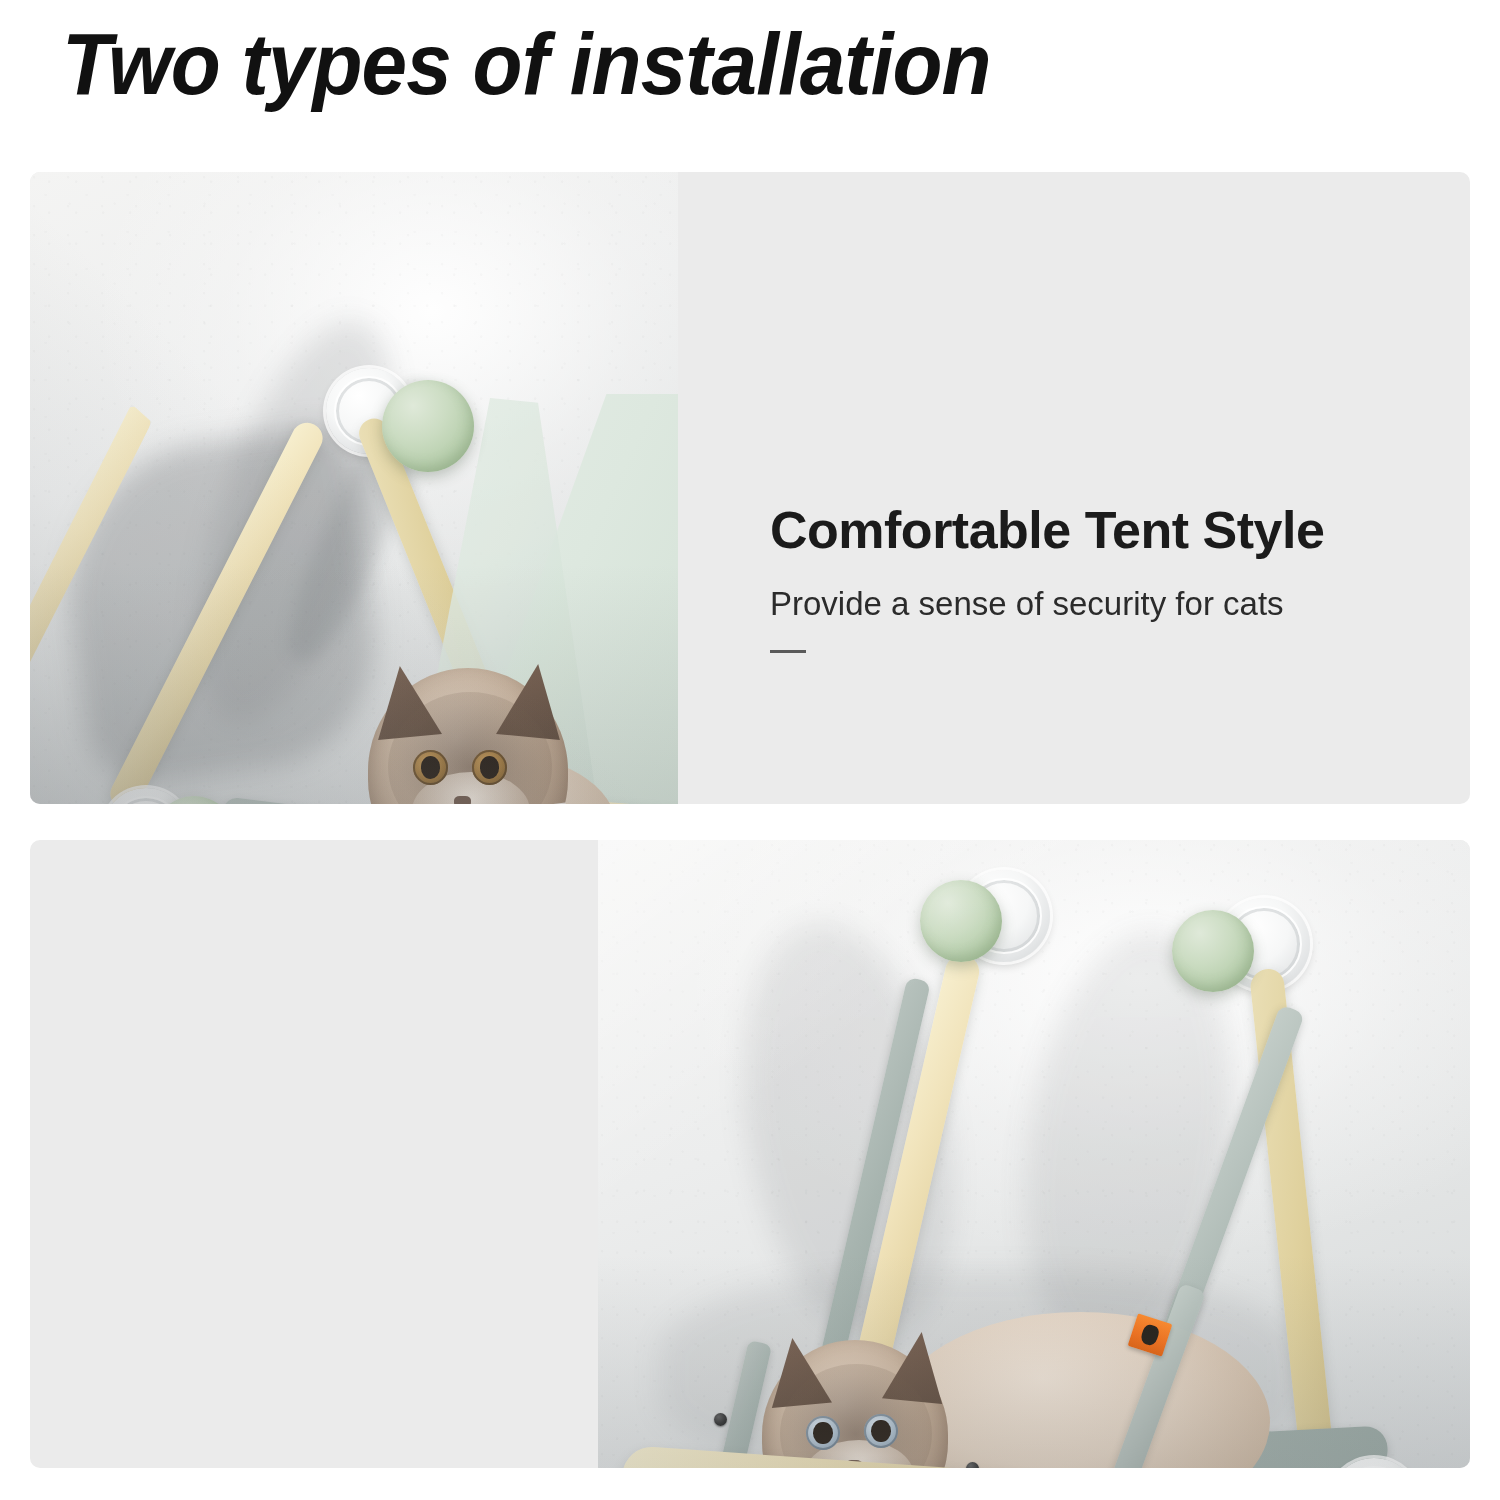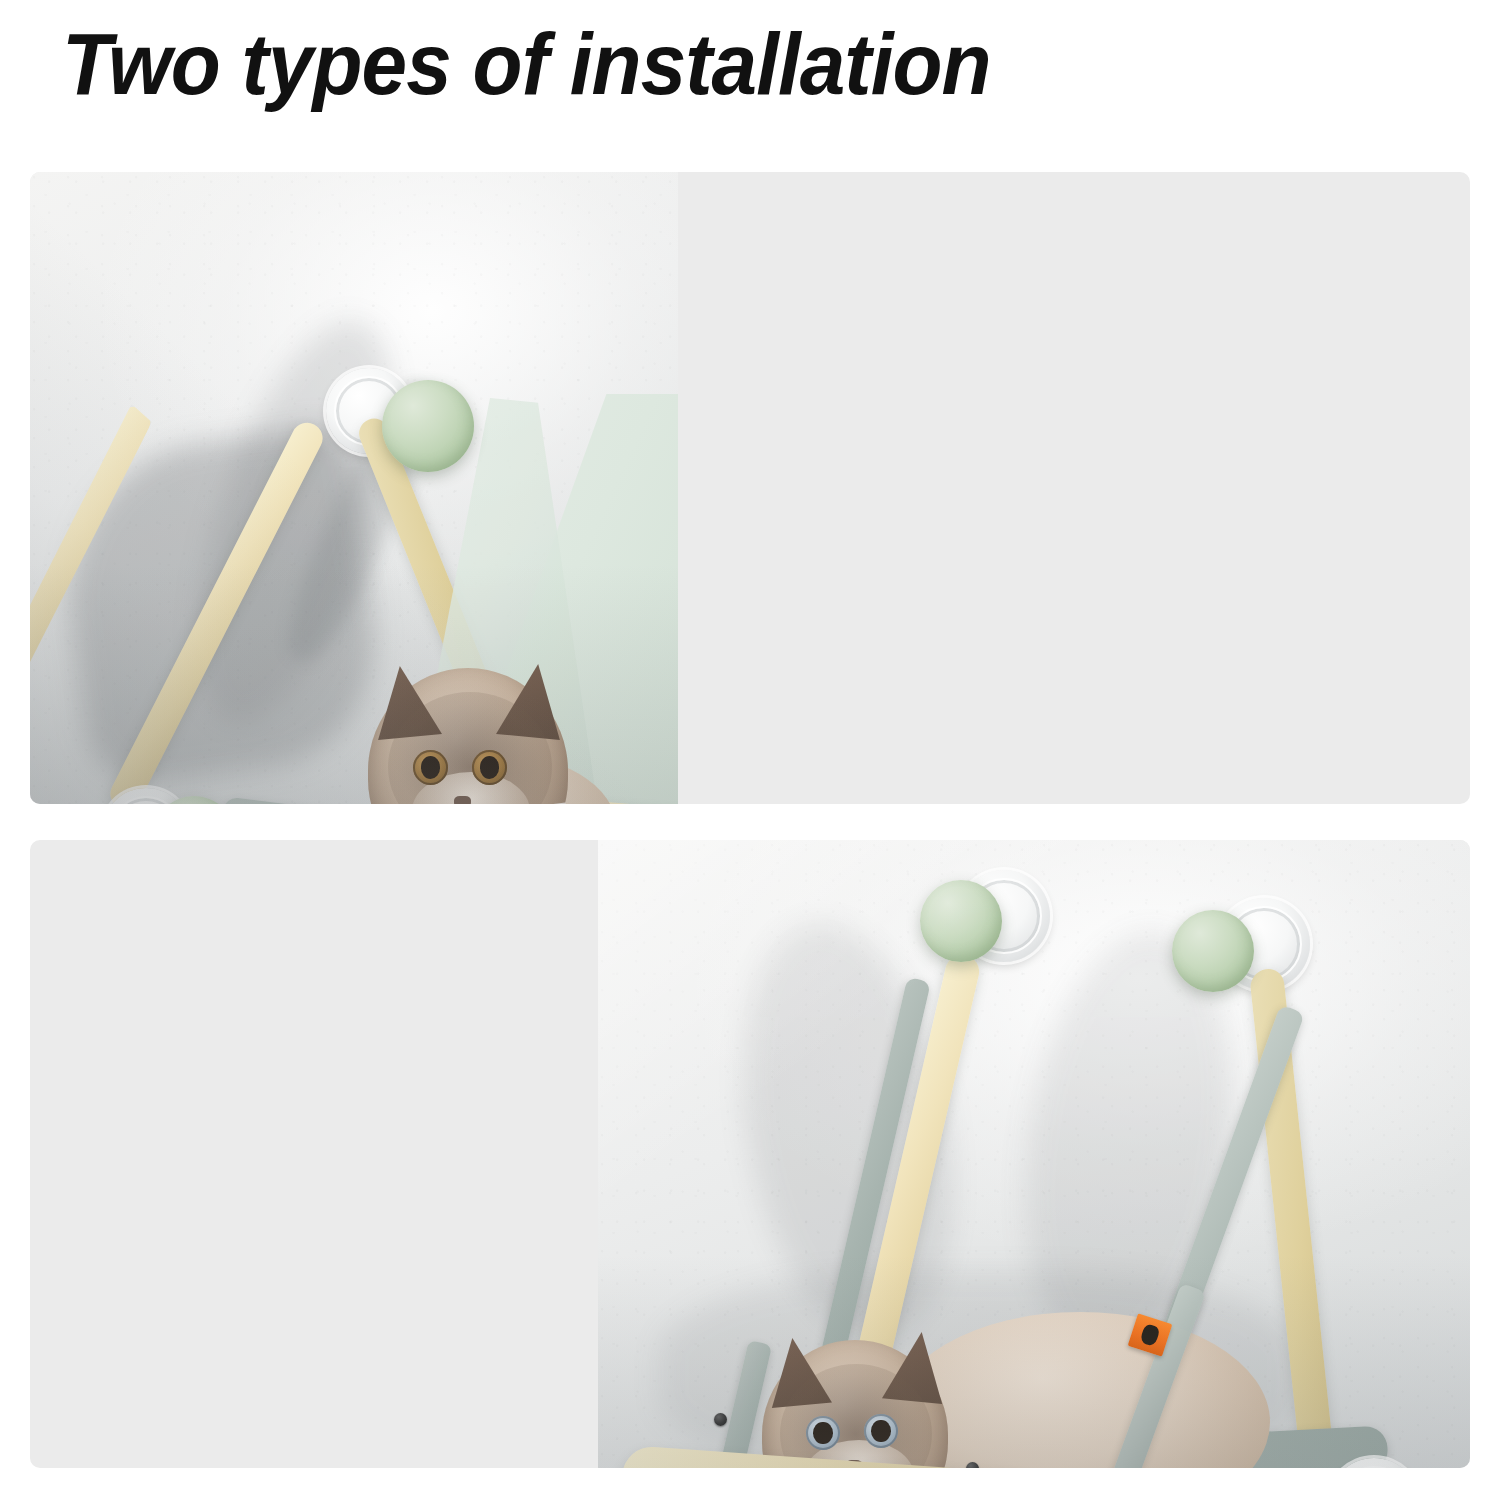--- a/index.html
+++ b/index.html
@@ -247,20 +247,25 @@
           </div>
         <div class="nose" style="left:424px; top:624px; width:17px; height:13px;"></div>
 
         <div class="whisker" style="left:458px; top:640px; width:78px; transform:rotate(-7deg);"></div>
 
       </div>
 
       <div class="vignette"></div>
     </div>
 
+    <div class="textblock" id="text-tent">
+      <div class="tb-heading">Comfortable Tent Style</div>
+      <div class="tb-sub">Provide a sense of security for cats</div>
+      <div class="tb-rule"></div>
+    </div>
   </div>
 
   <div class="panel" id="panel-open">
 
     <div class="photo" id="photo-open">
       <div class="wall"></div>
 
       <div class="shadow-soft" style="left:150px; top:80px; width:200px; height:420px; border-radius:50%; transform:rotate(-10deg); opacity:.45;"></div>
       <div class="shadow-soft" style="left:430px; top:90px; width:200px; height:430px; border-radius:50%; transform:rotate(8deg); opacity:.40;"></div>
       <div class="shadow-soft" style="left:60px; top:430px; width:640px; height:210px; border-radius:40%; opacity:.35;"></div>

